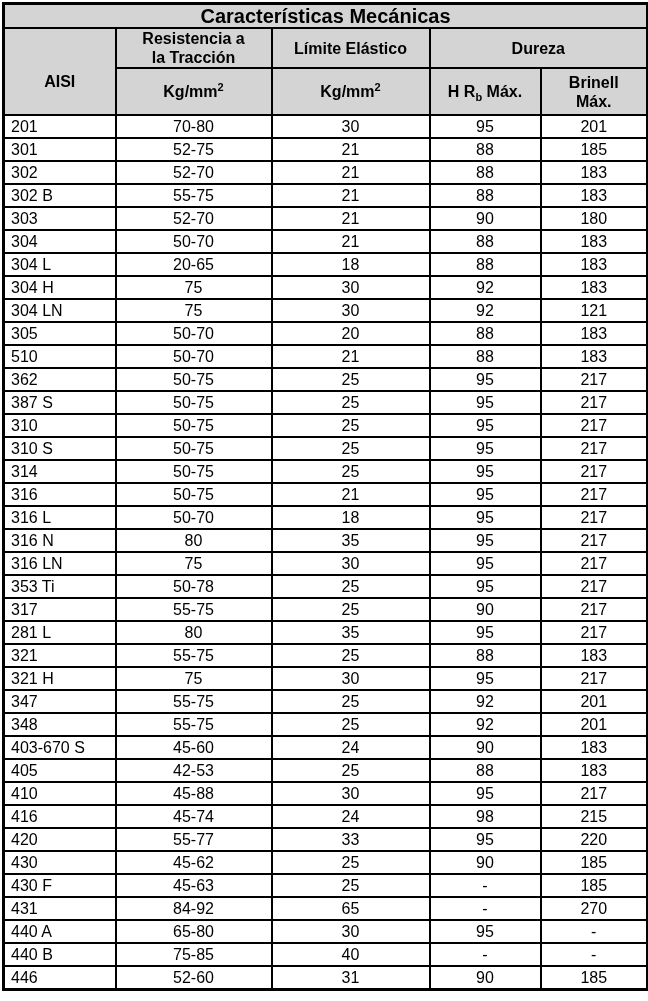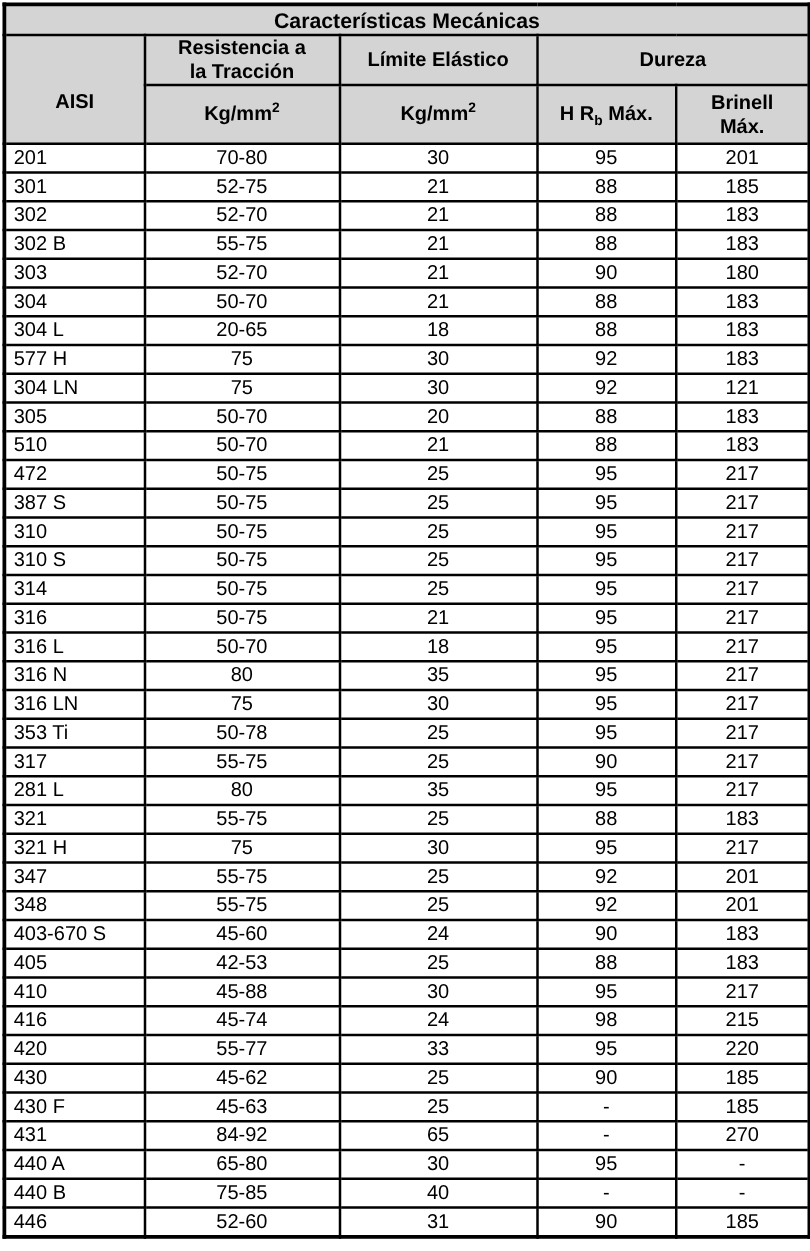--- a/index.html
+++ b/index.html
@@ -18,21 +18,21 @@
     width: 644px;
     border: 3px solid #000;
   }
   table.mech th, table.mech td {
     border: 2px solid #000;
     overflow: hidden;
     white-space: nowrap;
   }
   .title-cell {
     background: #d4d4d4;
-    font-size: 17px;
+    font-size: 20px;
     font-weight: bold;
     text-align: center;
     height: 22px;
     padding: 0;
   }
   thead th {
     background: #d4d4d4;
     font-size: 16px;
     font-weight: bold;
     text-align: center;
@@ -161,21 +161,21 @@
         <td class="num">183</td>
       </tr>
       <tr>
         <td class="aisi">304 L</td>
         <td class="num">20-65</td>
         <td class="num">18</td>
         <td class="num">88</td>
         <td class="num">183</td>
       </tr>
       <tr>
-        <td class="aisi">577 H</td>
+        <td class="aisi">304 H</td>
         <td class="num">75</td>
         <td class="num">30</td>
         <td class="num">92</td>
         <td class="num">183</td>
       </tr>
       <tr>
         <td class="aisi">304 LN</td>
         <td class="num">75</td>
         <td class="num">30</td>
         <td class="num">92</td>
@@ -189,21 +189,21 @@
         <td class="num">183</td>
       </tr>
       <tr>
         <td class="aisi">510</td>
         <td class="num">50-70</td>
         <td class="num">21</td>
         <td class="num">88</td>
         <td class="num">183</td>
       </tr>
       <tr>
-        <td class="aisi">472</td>
+        <td class="aisi">362</td>
         <td class="num">50-75</td>
         <td class="num">25</td>
         <td class="num">95</td>
         <td class="num">217</td>
       </tr>
       <tr>
         <td class="aisi">387 S</td>
         <td class="num">50-75</td>
         <td class="num">25</td>
         <td class="num">95</td>

